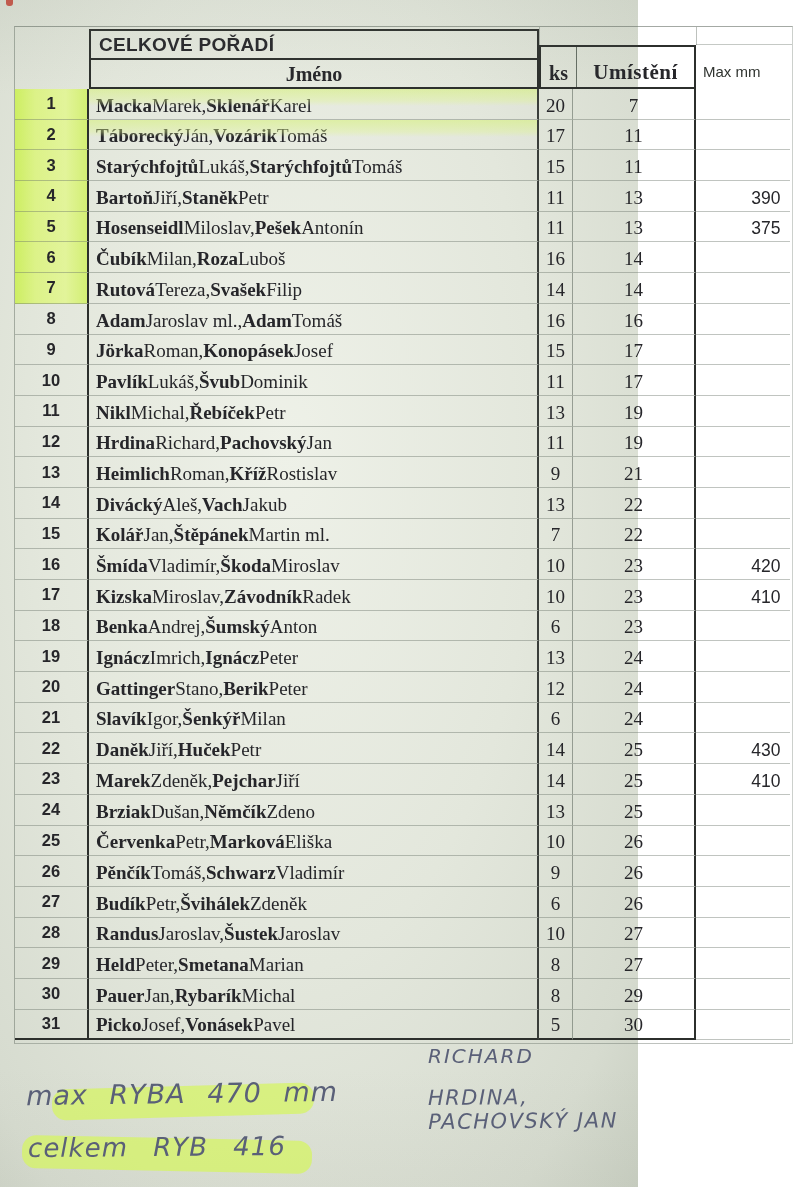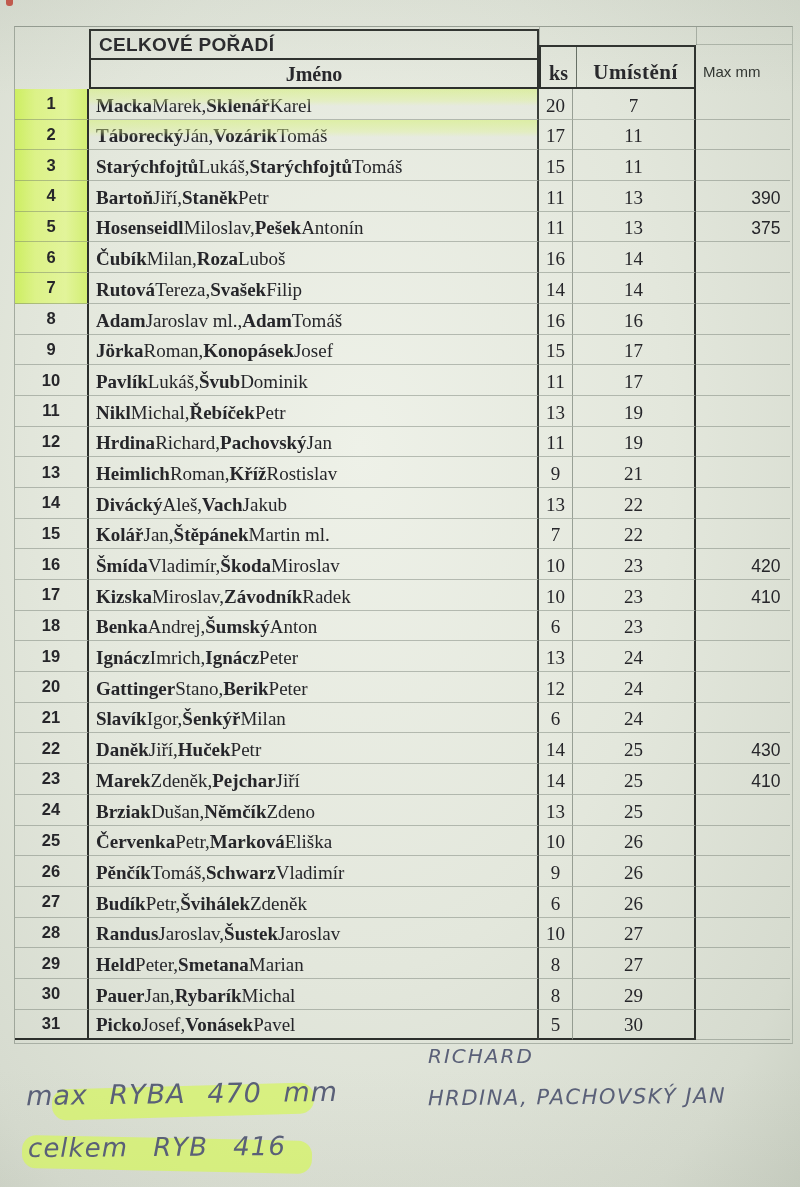--- a/index.html
+++ b/index.html
@@ -1,18 +1,18 @@
 <!DOCTYPE html>
 <html><head>
 <meta charset="utf-8">
 <style>
   html,body{margin:0;padding:0;}
   body{width:800px;height:1187px;overflow:hidden;
        font-family:"Liberation Serif",serif;color:#26262a;}
-  .paper{position:relative;width:800px;height:1187px;
+  .paper{position:relative;width:638px;height:1187px;
     background:
       radial-gradient(ellipse at 45% 38%, #eef1e8 0%, #e3e7dc 50%, #d6dbcf 85%, #c8cec1 100%);
   }
   .paper::after{content:"";position:absolute;inset:0;pointer-events:none;
     background:linear-gradient(180deg, rgba(140,150,135,.10) 0%, rgba(0,0,0,0) 8%, rgba(0,0,0,0) 90%, rgba(160,165,150,.08) 100%);}
   .red-mark{position:absolute;left:6px;top:0;width:7px;height:6px;background:#c23b2e;border-radius:0 0 3px 3px;opacity:.85;}
 
   
   .table-wrap{position:absolute;left:14px;top:26px;width:777px;height:1016px;
     border-top:1px solid rgba(90,100,90,.55);

